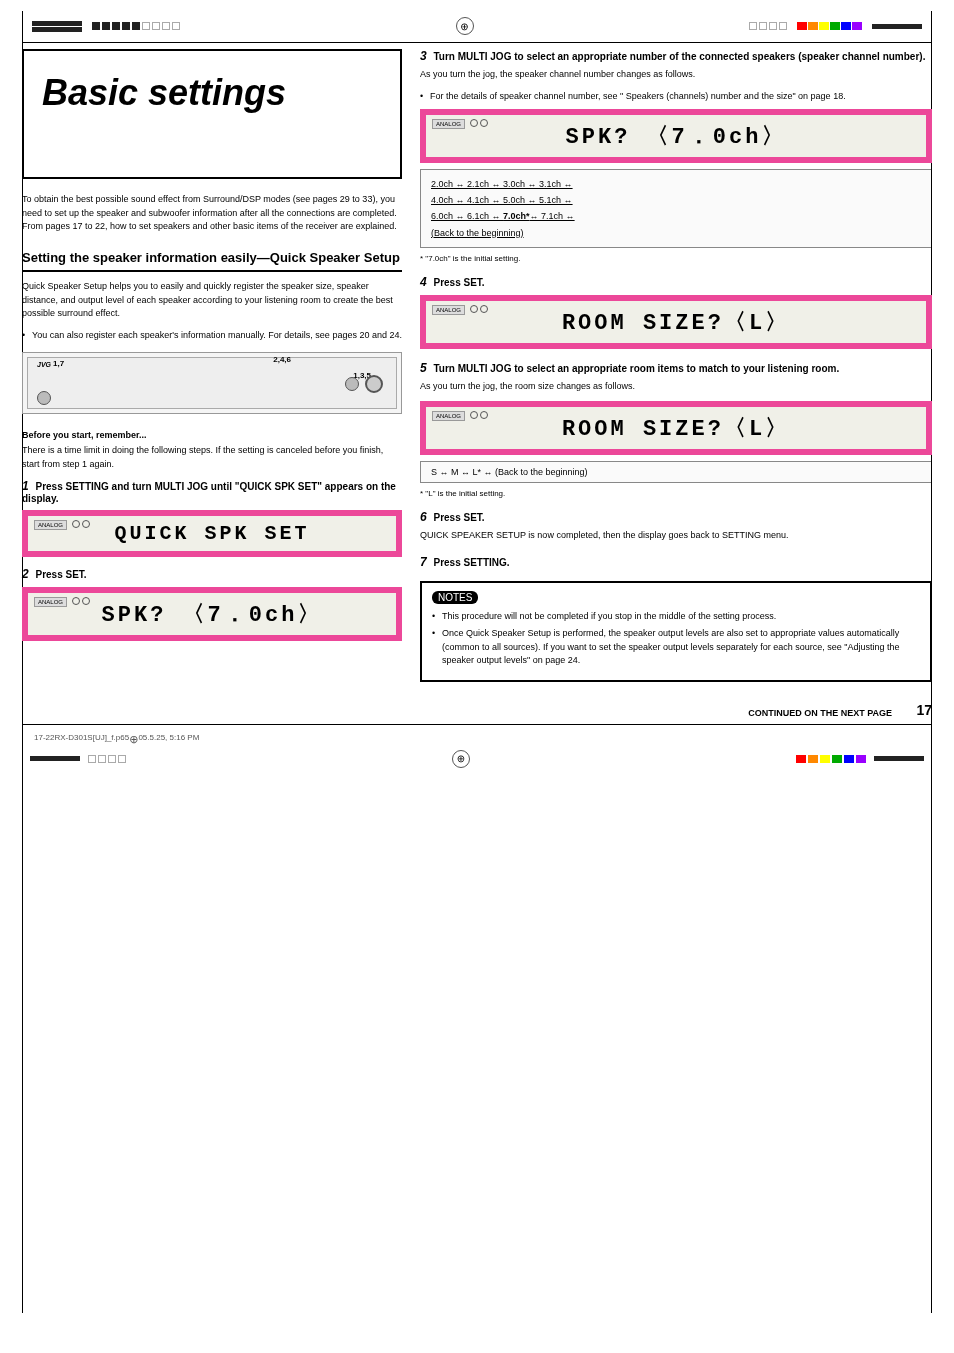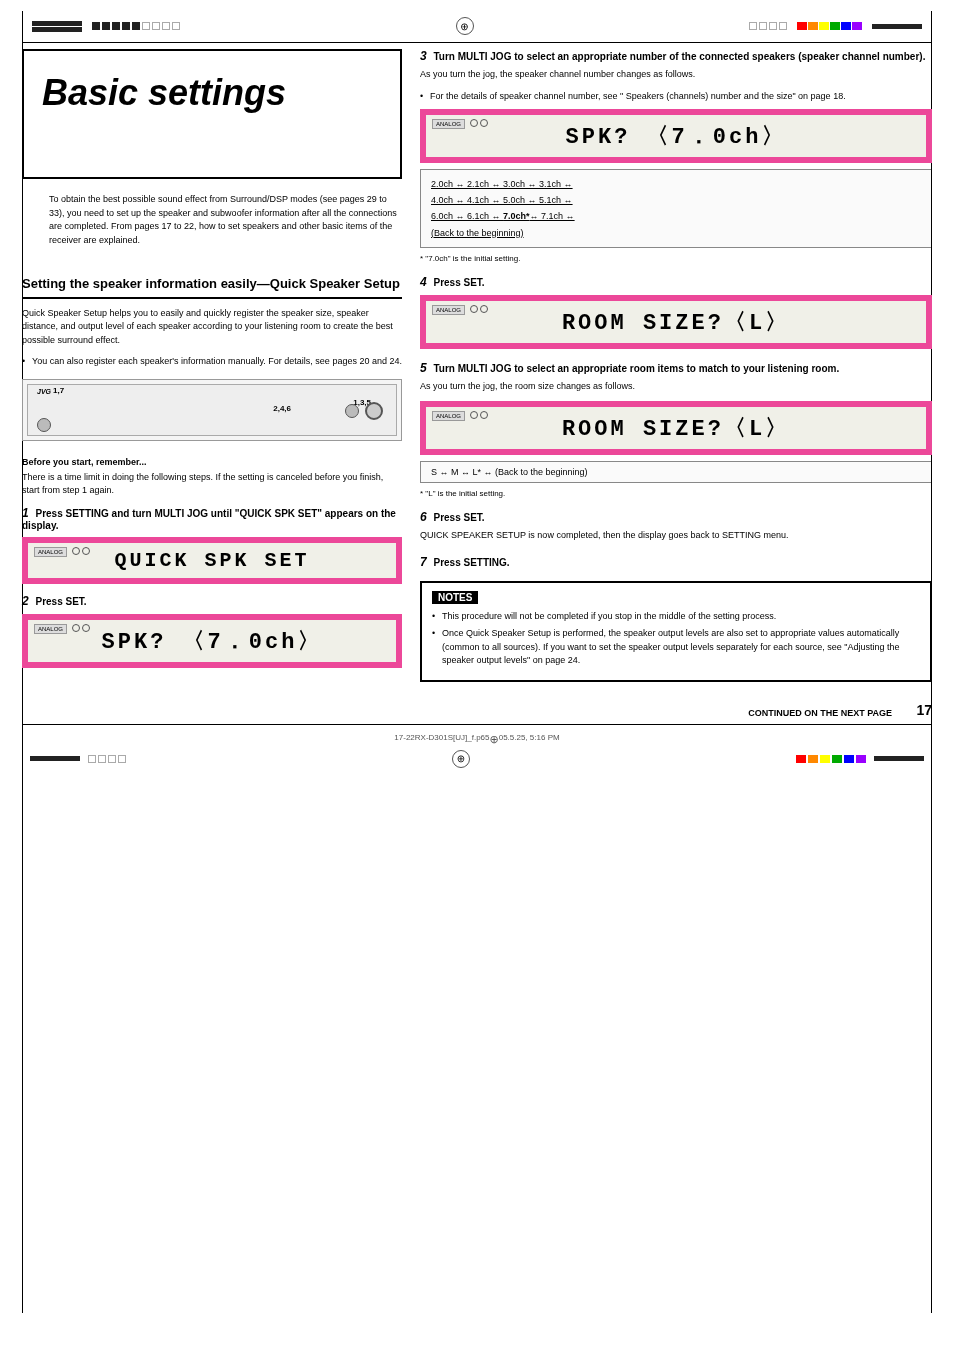--- a/index.html
+++ b/index.html
@@ -99,23 +99,22 @@
       font-weight: bold;
       font-style: italic;
       color: #000;
       line-height: 1.1;
     }
 
     
     .intro-text {
       font-size: 9px;
       line-height: 1.5;
-      margin-bottom: 29px;
+      margin-bottom: 16px;
       color: #000;
-      padding-left: 27px;
     }
 
     
     .section-heading {
       font-size: 13px;
       font-weight: bold;
       border-bottom: 2px solid #000;
       padding-bottom: 4px;
       margin-bottom: 8px;
       line-height: 1.3;
@@ -156,21 +155,21 @@
       bottom: 4px;
       border: 1px solid #aaa;
       background: #eee;
     }
     .device-label {
       position: absolute;
       font-size: 8px;
       font-weight: bold;
     }
     .device-label.l17 { top: 6px; left: 30px; }
-    .device-label.l246 { top: 24px; right: 110px; }
+    .device-label.l246 { top: 2px; right: 110px; }
     .device-label.l135 { top: 18px; right: 30px; }
     .device-knob {
       position: absolute;
       width: 18px;
       height: 18px;
       border-radius: 50%;
       border: 2px solid #555;
       background: #ccc;
       right: 18px;
       top: 22px;
@@ -310,26 +309,27 @@
     }
 
     
     .notes-box {
       border: 2px solid #000;
       padding: 8px 10px;
       margin-top: 10px;
     }
     .notes-title {
       font-size: 10px;
-      font-weight: bold;
+      font-weight: normal;
       background: #000;
       color: #fff;
       padding: 1px 6px;
       display: inline-block;
       margin-bottom: 6px;
+      border-radius: 6px;
     }
     .notes-bullet {
       font-size: 9px;
       line-height: 1.5;
       padding-left: 10px;
       position: relative;
       margin-bottom: 4px;
     }
     .notes-bullet::before {
       content: "•";
@@ -356,21 +356,22 @@
       width: 40px;
       text-align: right;
     }
 
     
     .footer-line {
       margin-top: 8px;
       font-size: 8px;
       color: #555;
       display: flex;
-      justify-content: center;
+      justify-content: flex-start;
+      margin-left: 12px;
     }
 
     
     .bottom-deco {
       display: flex;
       align-items: center;
       margin-top: 6px;
       height: 14px;
     }
 

